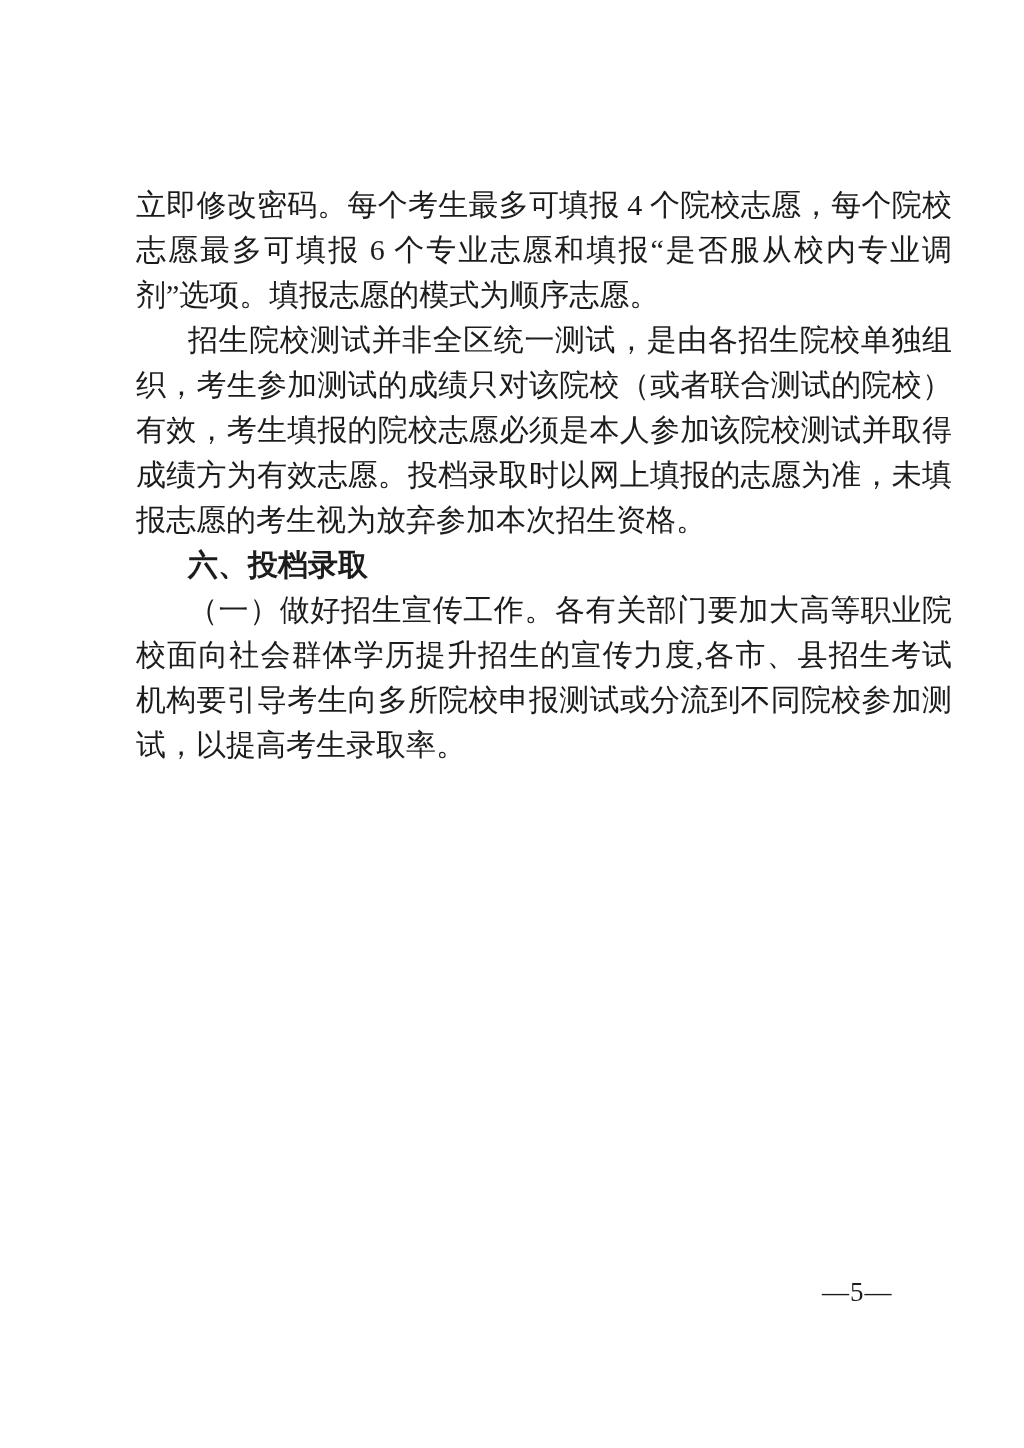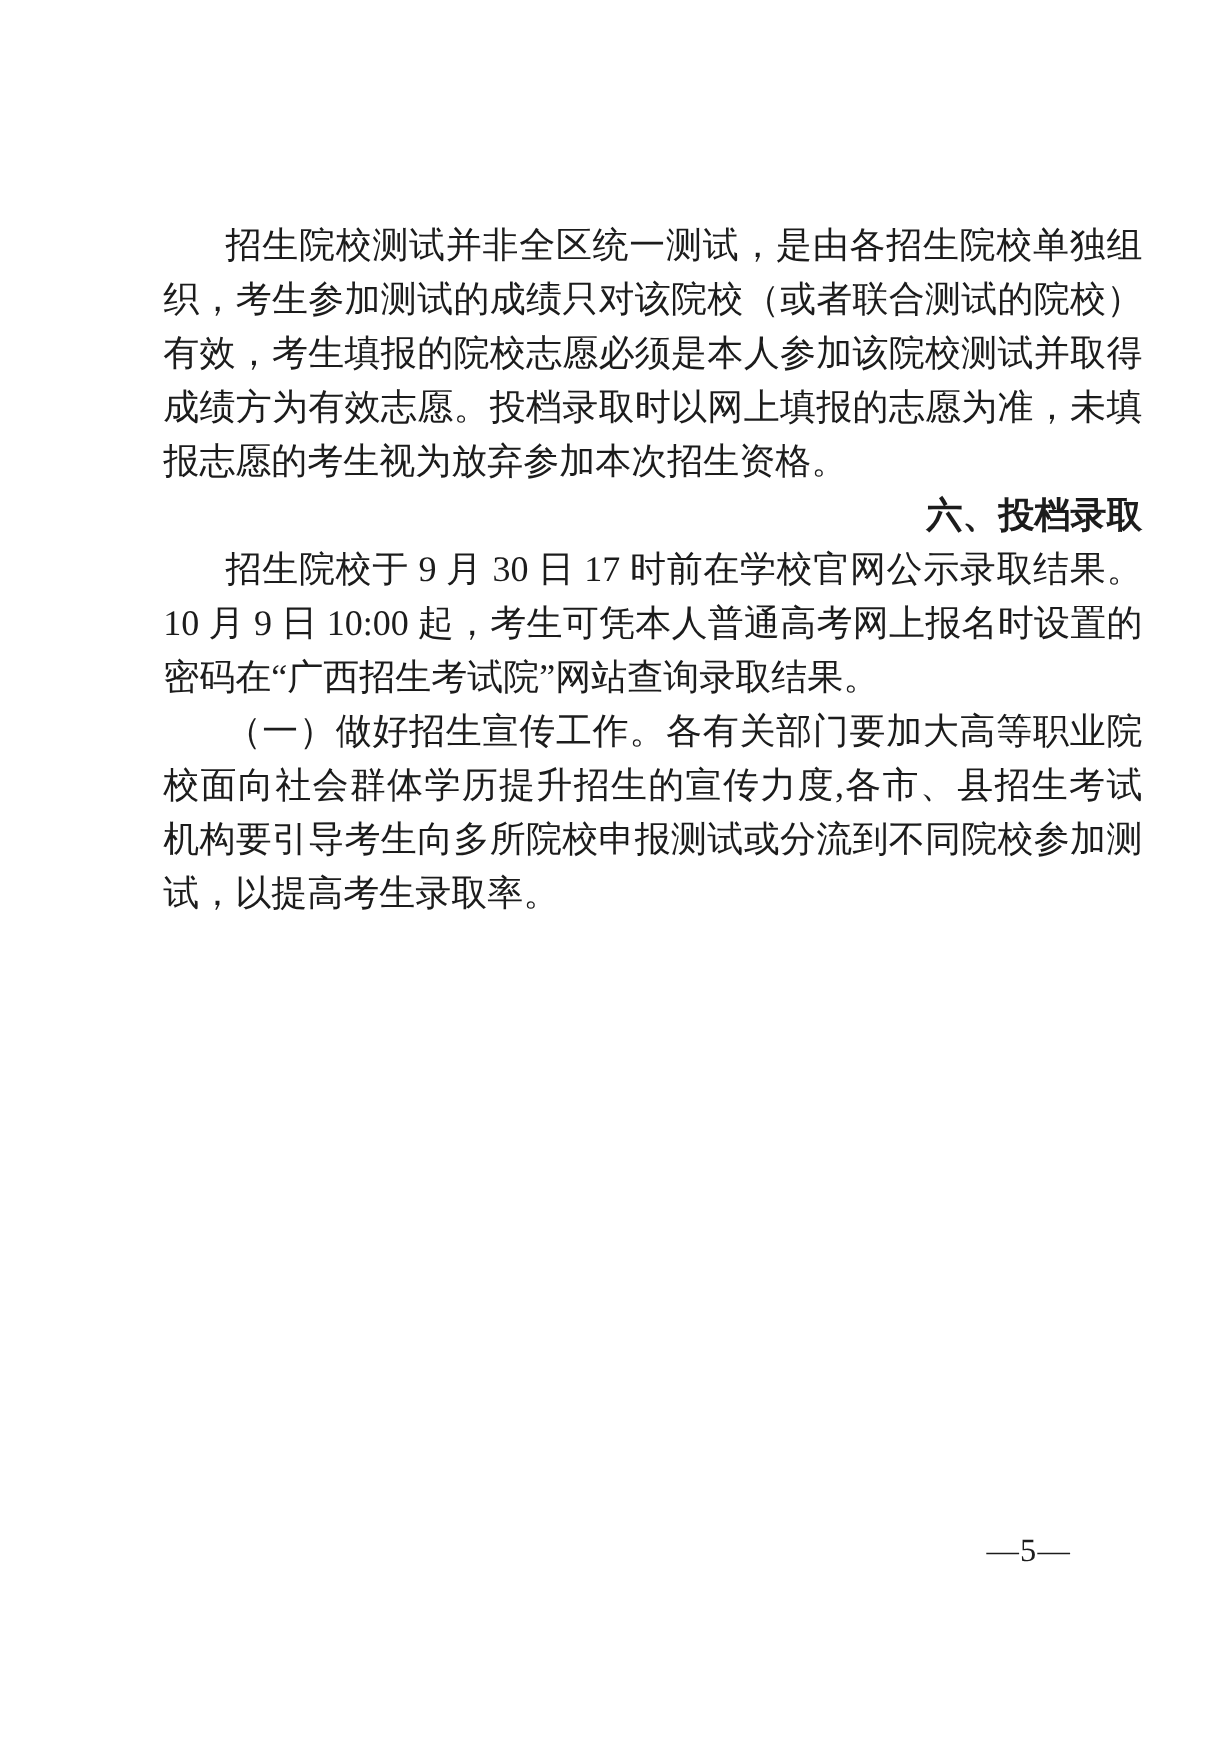--- a/index.html
+++ b/index.html
@@ -34,47 +34,46 @@
   .emphasis {
     font-weight: normal;
   }
   .sec-heading {
     margin: 0;
     font-size: 30px;
     line-height: 45px;
     font-weight: bold;
     font-family: "Liberation Sans", "DejaVu Sans", sans-serif;
     text-indent: 52px;
-    text-align: right;
   }
   .lead {
     font-weight: normal;
   }
   .page-number {
     position: absolute;
     left: 822px;
     top: 1276px;
     font-size: 27px;
     line-height: 32px;
     letter-spacing: 1px;
     color: #1c1c1c;
   }
 </style>
 </head>
 <body>
 
 <div class="text-block">
 
+  <p class="para">立即修改密码。每个考生最多可填报 4 个院校志愿，每个院校志愿最多可填报 6 个专业志愿和填报“是否服从校内专业调剂”选项。填报志愿的模式为顺序志愿。</p>
 
   <p class="para indent emphasis">招生院校测试并非全区统一测试，是由各招生院校单独组织，考生参加测试的成绩只对该院校（或者联合测试的院校）有效，考生填报的院校志愿必须是本人参加该院校测试并取得成绩方为有效志愿。投档录取时以网上填报的志愿为准，未填报志愿的考生视为放弃参加本次招生资格。</p>
 
   <h2 class="sec-heading">六、投档录取</h2>
 
 
-  <p class="para indent">招生院校于 9 月 30 日 17 时前在学校官网公示录取结果。10 月 9 日 10:00 起，考生可凭本人普通高考网上报名时设置的密码在“广西招生考试院”网站查询录取结果。</p>
 
 
   <p class="para indent"><b class="lead">（一）做好招生宣传工作。</b><span>各有关部门要加大高等职业院校面向社会群体学历提升招生的宣传力度,各市、县招生考试机构要引导考生向多所院校申报测试或分流到不同院校参加测试，以提高考生录取率。</span></p>
 
 
 </div>
 
 <div class="page-number">—5—</div>
 
 </body></html>

